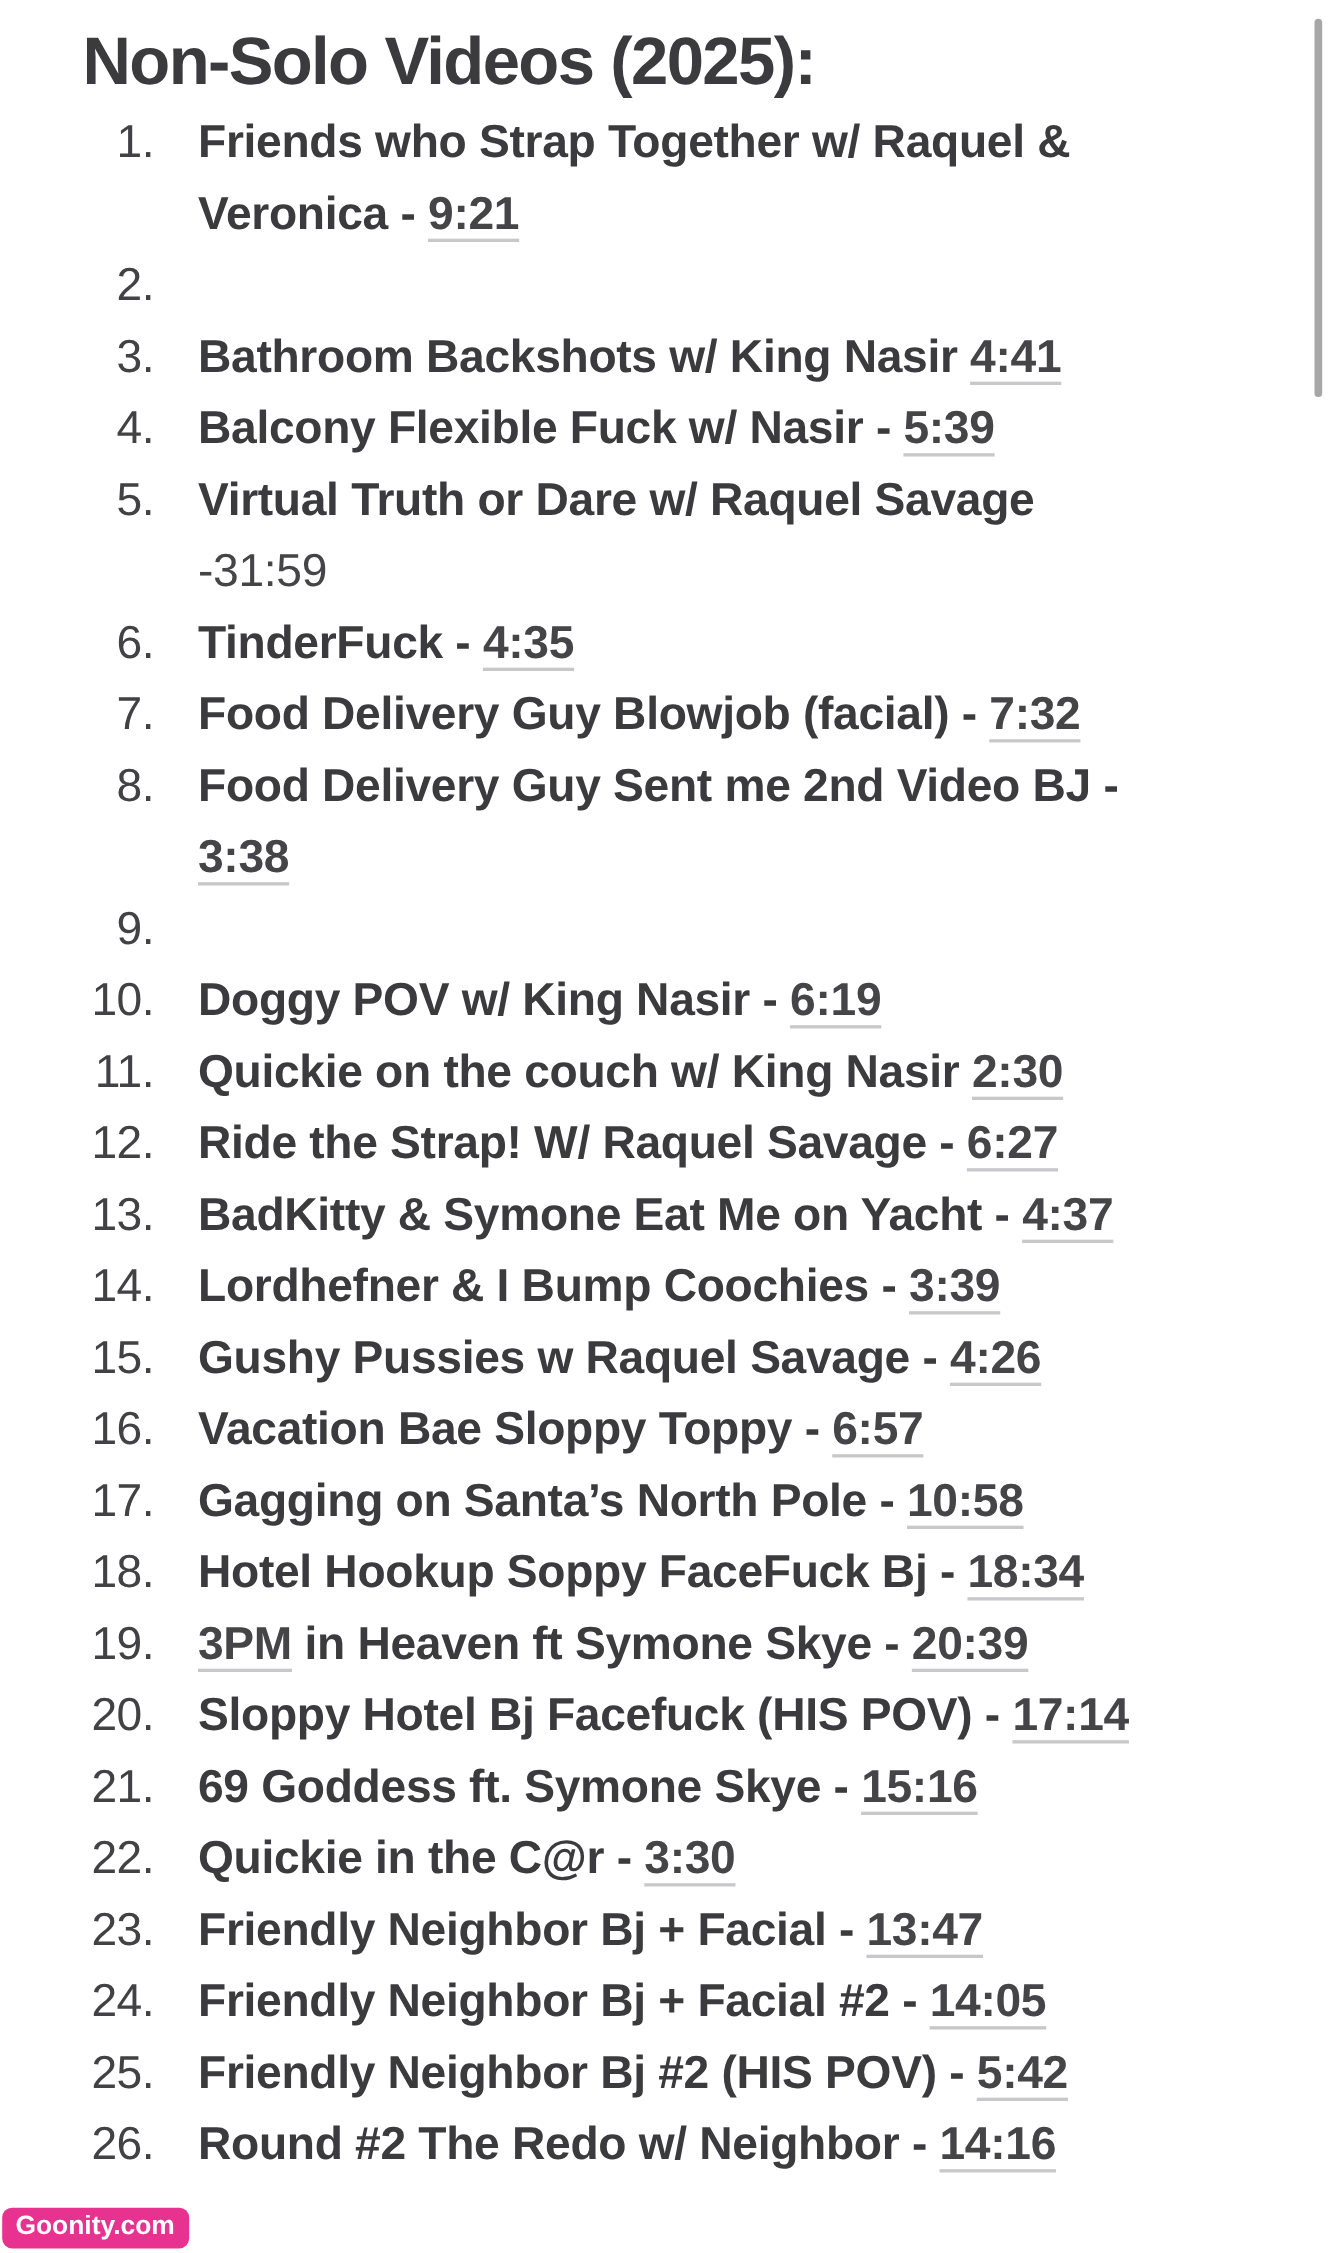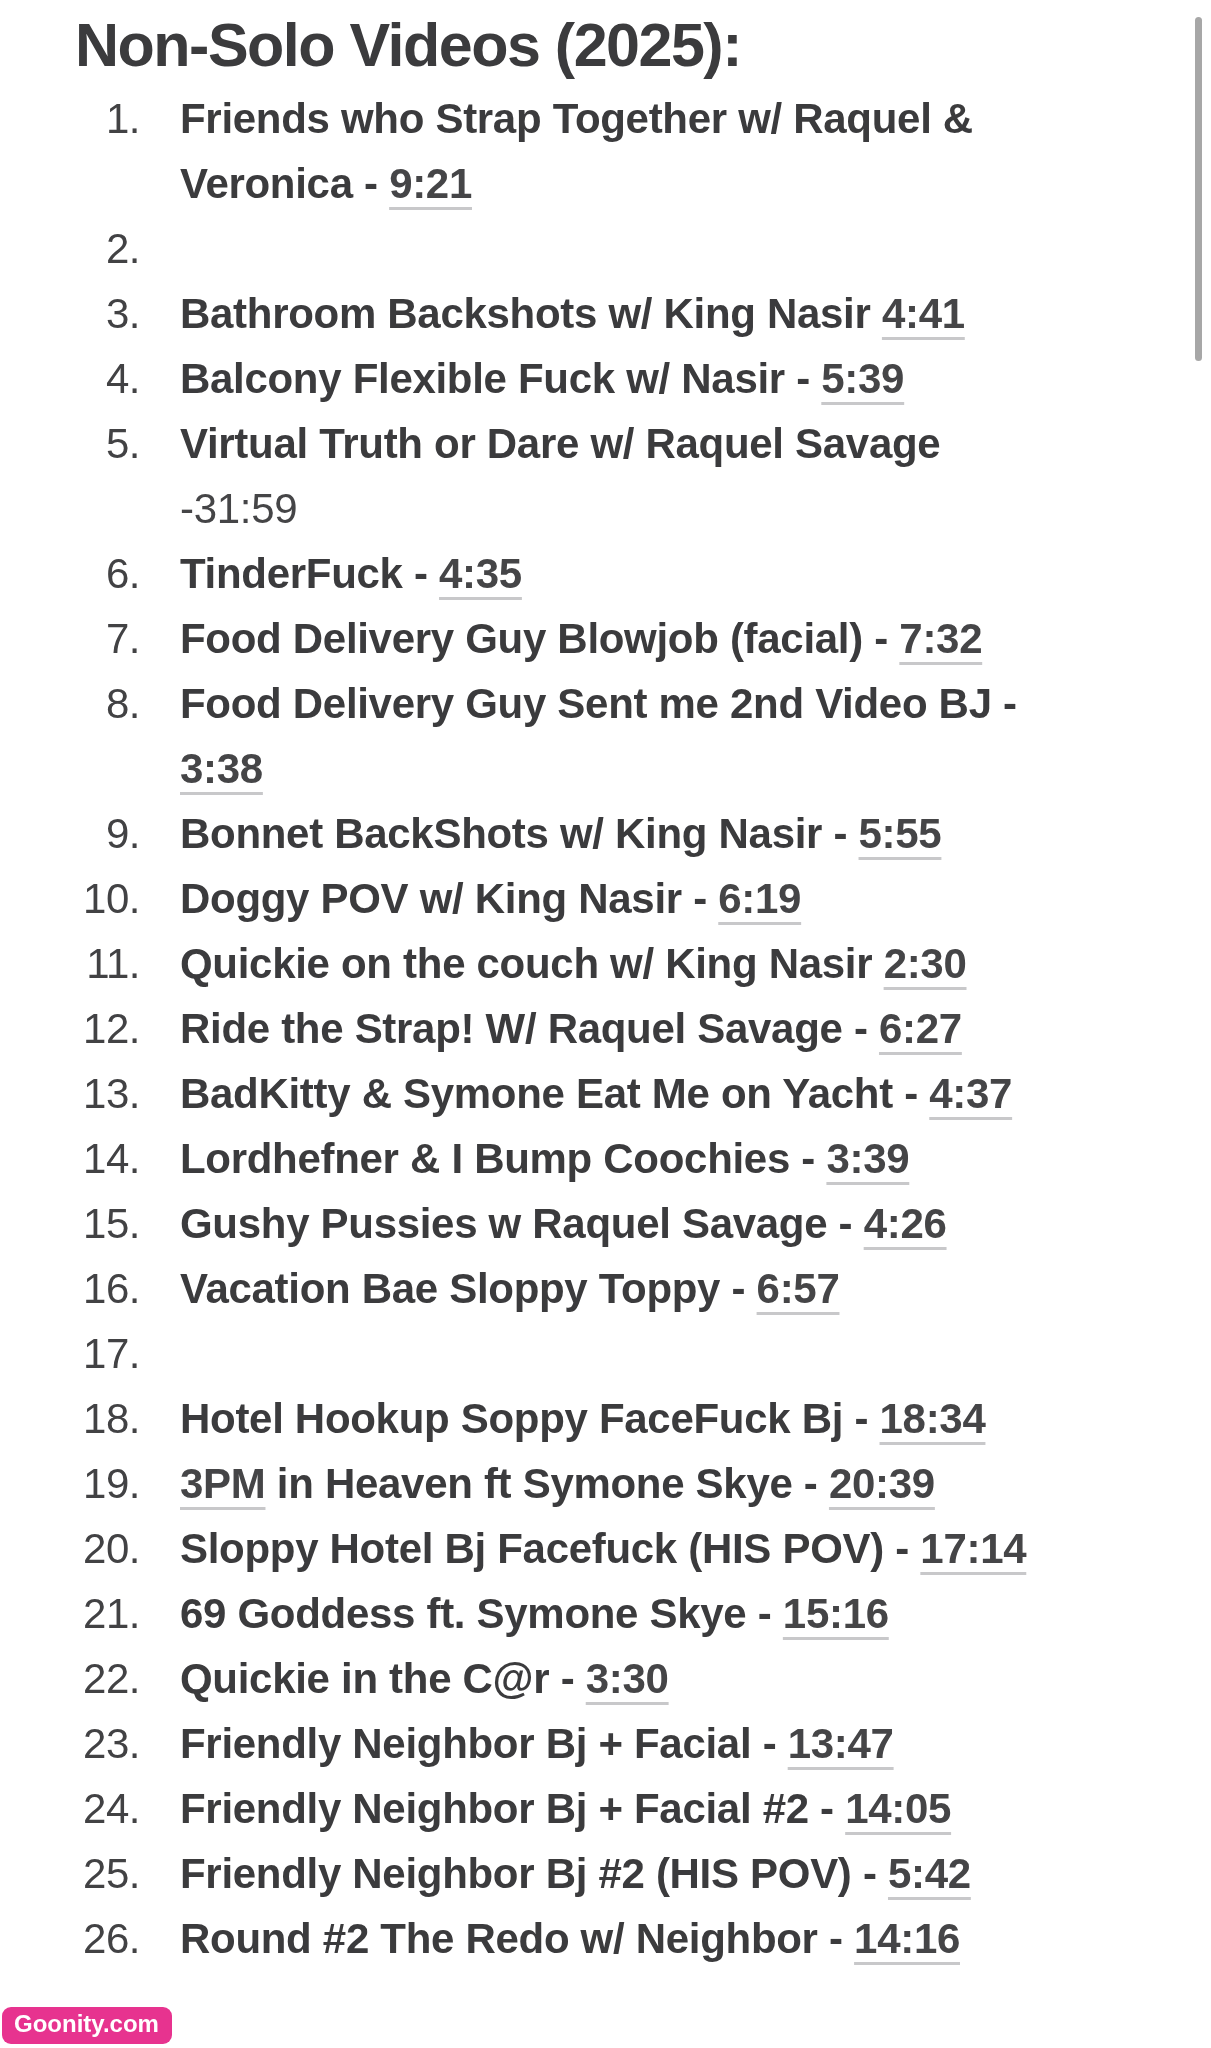--- a/index.html
+++ b/index.html
@@ -2,21 +2,21 @@
 <html style="--badge-bg: #e7338f; --badge-text: #ffffff; --text-dark: #3b3b3d; --text-num: #424244; --text-plain: #454547; --link-underline: #c8c8ca; --scrollbar: #a7a7a7;"><head>
 <meta charset="utf-8">
 <style>
   html,body{margin:0;padding:0;}
   body{
     width:1211px;height:2048px;overflow:hidden;background:#ffffff;
     font-family:"Liberation Sans","DejaVu Sans",sans-serif;
   }
   .screen{position:relative;width:1211px;height:2048px;background:#ffffff;}
   .page-title{
-    margin:0;padding:8px 0 0 75px;
+    margin:0;padding:18px 0 0 75px;
     font-size:61px;font-weight:700;letter-spacing:-1.5px;
     line-height:74px;color:var(--text-dark,#3b3b3d);
   }
   ol.video-list{list-style:none;margin:4px 0 0 0;padding:0;}
   .row{
     display:flex;align-items:flex-start;
     padding-left:32px;
     font-size:42px;line-height:65px;color:var(--text-dark,#3b3b3d);
   }
   .num{
@@ -80,21 +80,20 @@
         <span class="num">7.</span>
         <span class="text"><span class="seg-bold">Food Delivery Guy Blowjob (facial) - </span><span class="seg-link">7:32</span></span>
       </li>
       <li class="row">
         <span class="num">8.</span>
         <span class="text"><span class="seg-bold">Food Delivery Guy Sent me 2nd Video BJ -
 </span><span class="seg-link">3:38</span></span>
       </li>
       <li class="row">
         <span class="num">9.</span>
-        <span class="text"><span class="seg-bold">Bonnet BackShots w/ King Nasir - </span><span class="seg-link">5:55</span></span>
       </li>
       <li class="row">
         <span class="num">10.</span>
         <span class="text"><span class="seg-bold">Doggy POV w/ King Nasir - </span><span class="seg-link">6:19</span></span>
       </li>
       <li class="row">
         <span class="num">11.</span>
         <span class="text"><span class="seg-bold">Quickie on the couch w/ King Nasir </span><span class="seg-link">2:30</span></span>
       </li>
       <li class="row">
@@ -112,20 +111,21 @@
       <li class="row">
         <span class="num">15.</span>
         <span class="text"><span class="seg-bold">Gushy Pussies w Raquel Savage - </span><span class="seg-link">4:26</span></span>
       </li>
       <li class="row">
         <span class="num">16.</span>
         <span class="text"><span class="seg-bold">Vacation Bae Sloppy Toppy - </span><span class="seg-link">6:57</span></span>
       </li>
       <li class="row">
         <span class="num">17.</span>
+        <span class="text"><span class="seg-bold">Gagging on Santa’s North Pole - </span><span class="seg-link">10:58</span></span>
       </li>
       <li class="row">
         <span class="num">18.</span>
         <span class="text"><span class="seg-bold">Hotel Hookup Soppy FaceFuck Bj - </span><span class="seg-link">18:34</span></span>
       </li>
       <li class="row">
         <span class="num">19.</span>
         <span class="text"><span class="seg-link">3PM</span><span class="seg-bold"> in Heaven ft Symone Skye - </span><span class="seg-link">20:39</span></span>
       </li>
       <li class="row">

